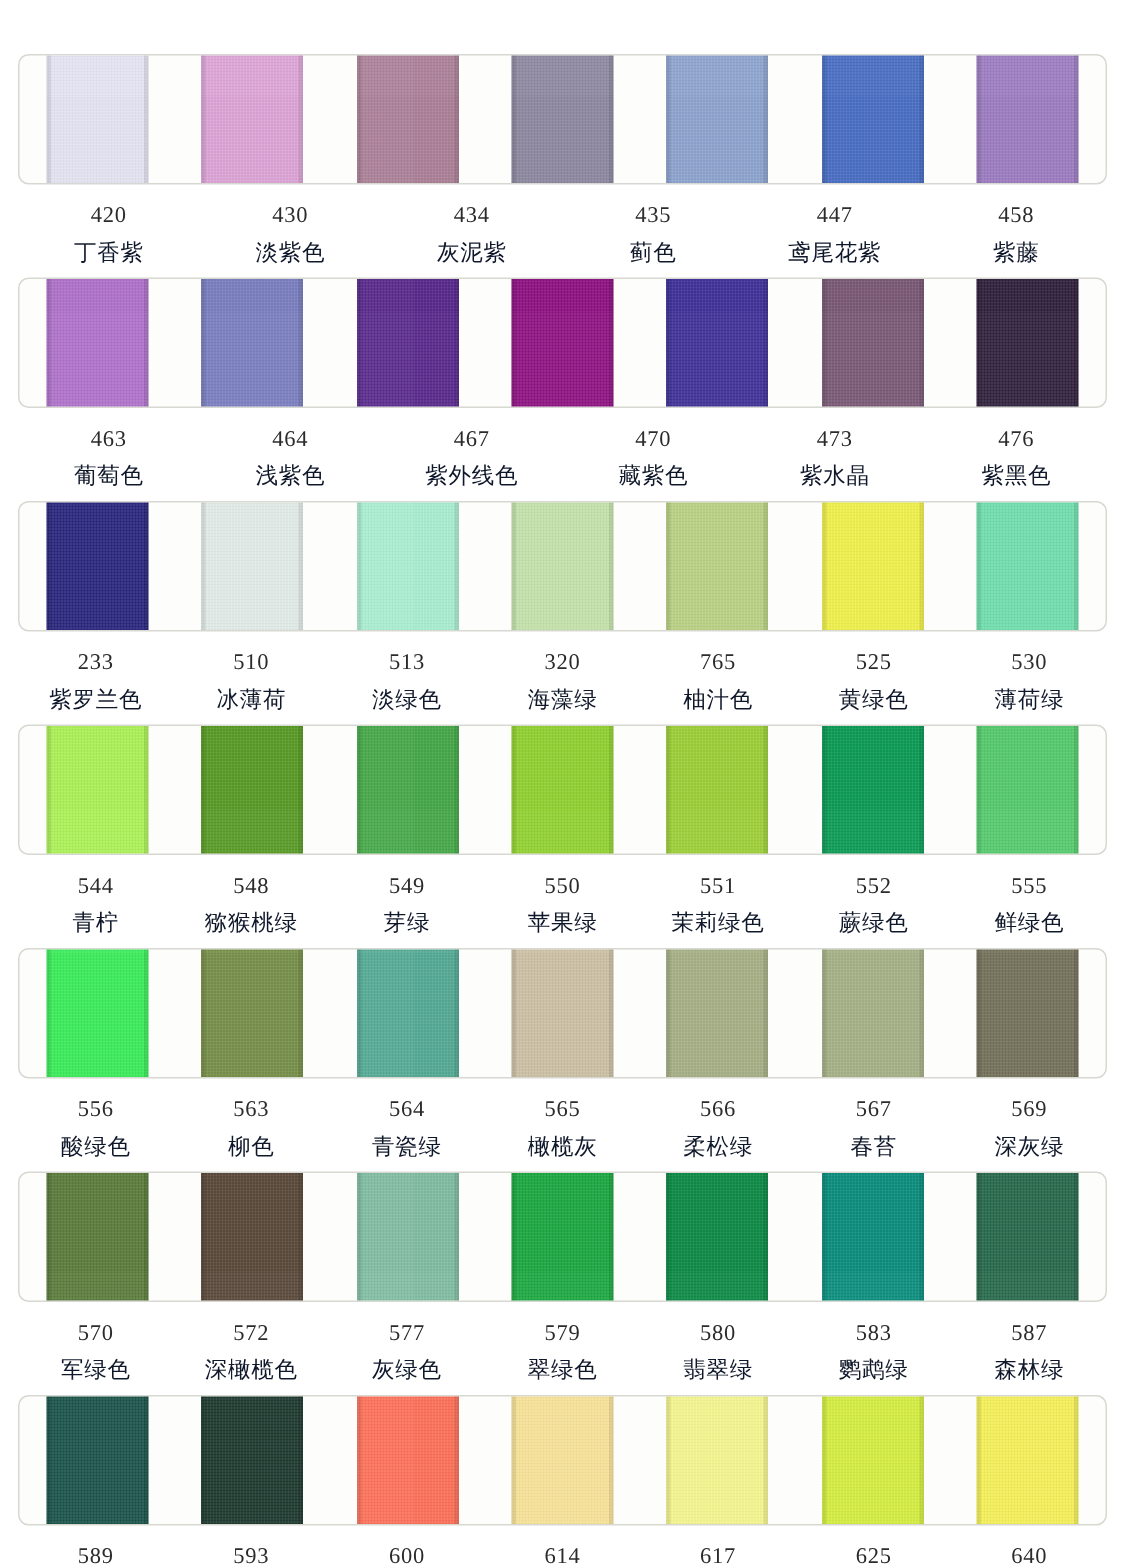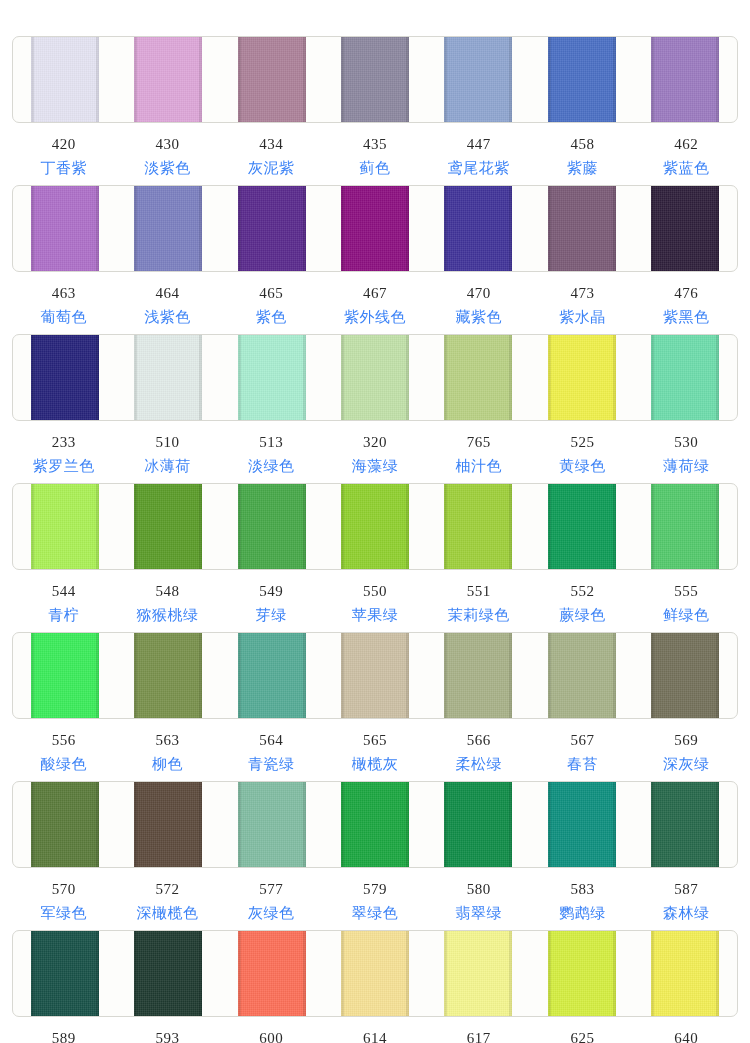--- a/index.html
+++ b/index.html
@@ -104,21 +104,21 @@
     display: block;
     font-size: 15px;
     letter-spacing: 0.5px;
     color: #2b2b2b;
     padding-top: 14px;
     font-family: "Liberation Serif", "DejaVu Serif", serif;
   }
   .cname {
     display: block;
     font-size: 15px;
-    color: #3b82f6;
+    color: #0f172a;
     padding-top: 9px;
     letter-spacing: 0.5px;
     font-family: "DejaVu Sans", "Liberation Sans", sans-serif;
   }
   .cname:empty { display: none; }
 </style>
 </head>
 <body>
 
 <div id="chart">
@@ -164,24 +164,20 @@
           <span class="cname">蓟色</span>
         </div>
         <div class="cap-cell">
           <span class="code">447</span>
           <span class="cname">鸢尾花紫</span>
         </div>
         <div class="cap-cell">
           <span class="code">458</span>
           <span class="cname">紫藤</span>
         </div>
-        <div class="cap-cell">
-          <span class="code">462</span>
-          <span class="cname">紫蓝色</span>
-        </div>
       </div>
     </div>
     <div class="row">
       <div class="card">
         <div class="slot">
           <div class="ribbon" title="463" style="background-color: rgb(173, 111, 200);"></div>
         </div>
         <div class="slot">
           <div class="ribbon" title="464" style="background-color: rgb(123, 127, 192);"></div>
         </div>
@@ -204,24 +200,20 @@
       <div class="caption">
         <div class="cap-cell">
           <span class="code">463</span>
           <span class="cname">葡萄色</span>
         </div>
         <div class="cap-cell">
           <span class="code">464</span>
           <span class="cname">浅紫色</span>
         </div>
         <div class="cap-cell">
-          <span class="code">465</span>
-          <span class="cname">紫色</span>
-        </div>
-        <div class="cap-cell">
           <span class="code">467</span>
           <span class="cname">紫外线色</span>
         </div>
         <div class="cap-cell">
           <span class="code">470</span>
           <span class="cname">藏紫色</span>
         </div>
         <div class="cap-cell">
           <span class="code">473</span>
           <span class="cname">紫水晶</span>

